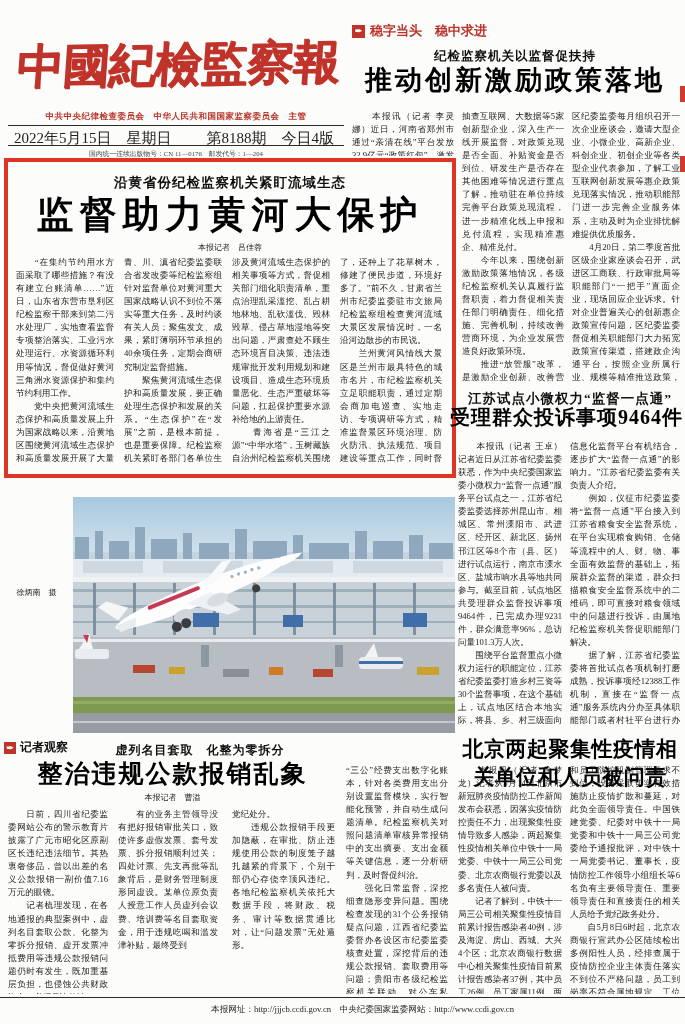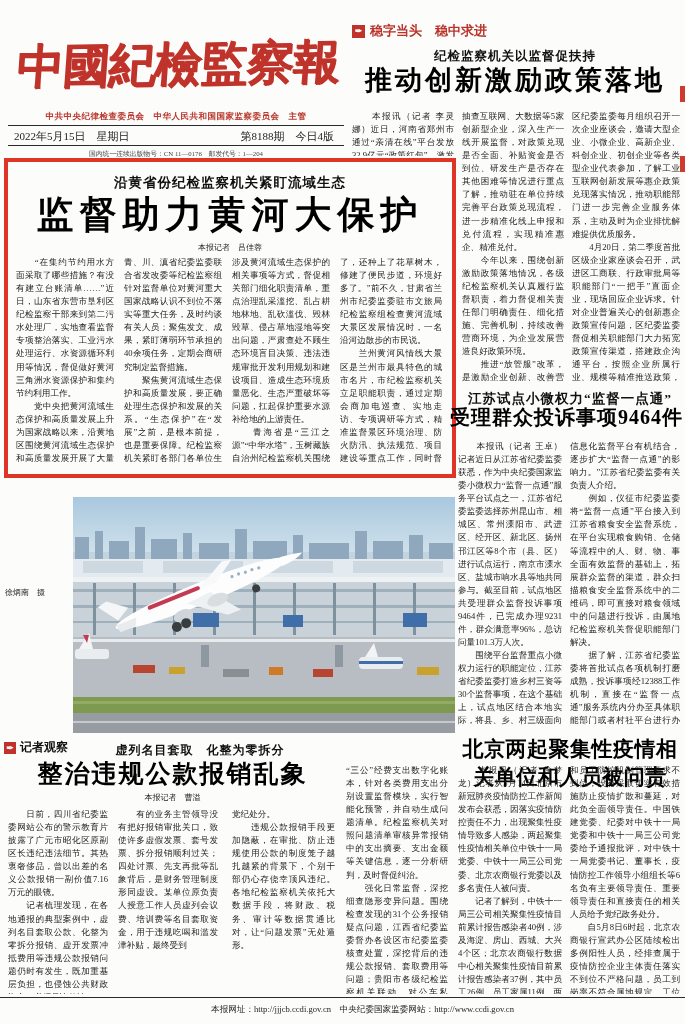--- a/index.html
+++ b/index.html
@@ -14,21 +14,21 @@
   .masthead-title{
     left:12px;top:20px;width:332px;height:88px;
     font-size:47px;font-weight:900;color:#c0332a;
     letter-spacing:-1px;transform:skewX(-5deg) rotate(-1deg);
     white-space:nowrap;line-height:88px;text-align:center;
     text-shadow:1px 1px 0 #c0332a;
   }
   .supervisor{left:8px;top:111px;width:336px;text-align:center;
     font-size:8.5px;color:#b8392f;font-weight:bold;letter-spacing:.5px;}
   .rule{background:#2a2a2a;height:1px;}
-  .dateline{left:14px;top:129px;width:320px;font-size:11px;display:flex;
+  .dateline{left:14px;top:129px;width:320px;font-size:15px;display:flex;
     justify-content:space-between;color:#222;}
   .pubnum{left:8px;top:149px;width:336px;text-align:center;font-size:6.8px;color:#444;}
   .edge-tick{width:5px;background:#d03a2c;}
   
   .tagline{left:352px;top:22px;font-size:13px;font-weight:bold;color:#b9342b;
     display:flex;align-items:center;gap:5px;}
   .mini-flag{width:13px;height:13px;background:#c0332a;color:#fff;font-size:9px;
     line-height:13px;text-align:center;display:inline-block;flex:0 0 auto;}
   .kicker{font-size:12.5px;font-weight:bold;text-align:center;letter-spacing:1px;color:#111;}
   .headline-serif{font-weight:900;text-align:center;color:#000;
@@ -37,21 +37,21 @@
     font-family:"Liberation Sans","DejaVu Sans",sans-serif;}
   .byline{font-size:8px;text-align:center;color:#222;}
   .col{font-size:8.6px;line-height:1.52;text-align:justify;color:#1c1c1c;
     overflow:hidden;white-space:pre-line;}
   
   .redbox{left:4px;top:158px;width:444px;height:312px;border:4px solid #df3527;background:#fcfcfa;}
   
   .photo{left:73px;top:497px;width:382px;height:236px;overflow:hidden;}
   .caption{left:5px;top:584px;width:63px;font-size:8px;line-height:1.5;
     text-align:justify;color:#1c1c1c;}
-  .credit{text-align:left;display:block;margin-top:3px;}
+  .credit{text-align:center;display:block;margin-top:3px;}
   .observer{left:4px;top:739px;font-size:12px;font-weight:bold;color:#111;
     display:flex;align-items:center;gap:4px;}
   .footer-rule{left:0;top:997px;width:685px;}
   .footer{left:0;top:1004px;width:685px;text-align:center;font-size:8.6px;color:#222;margin-left:20px;}
 </style>
 </head>
 <body>
 
 <div id="page">
 

